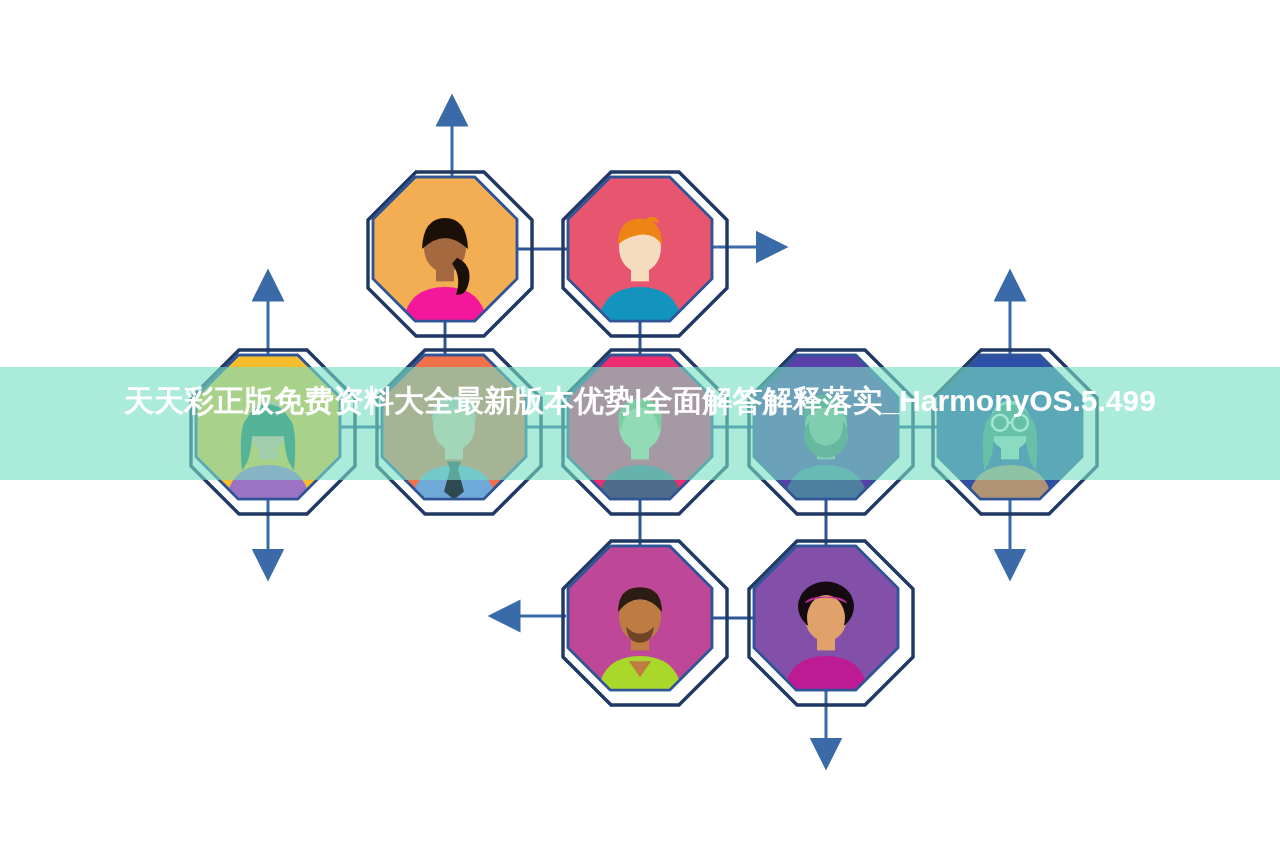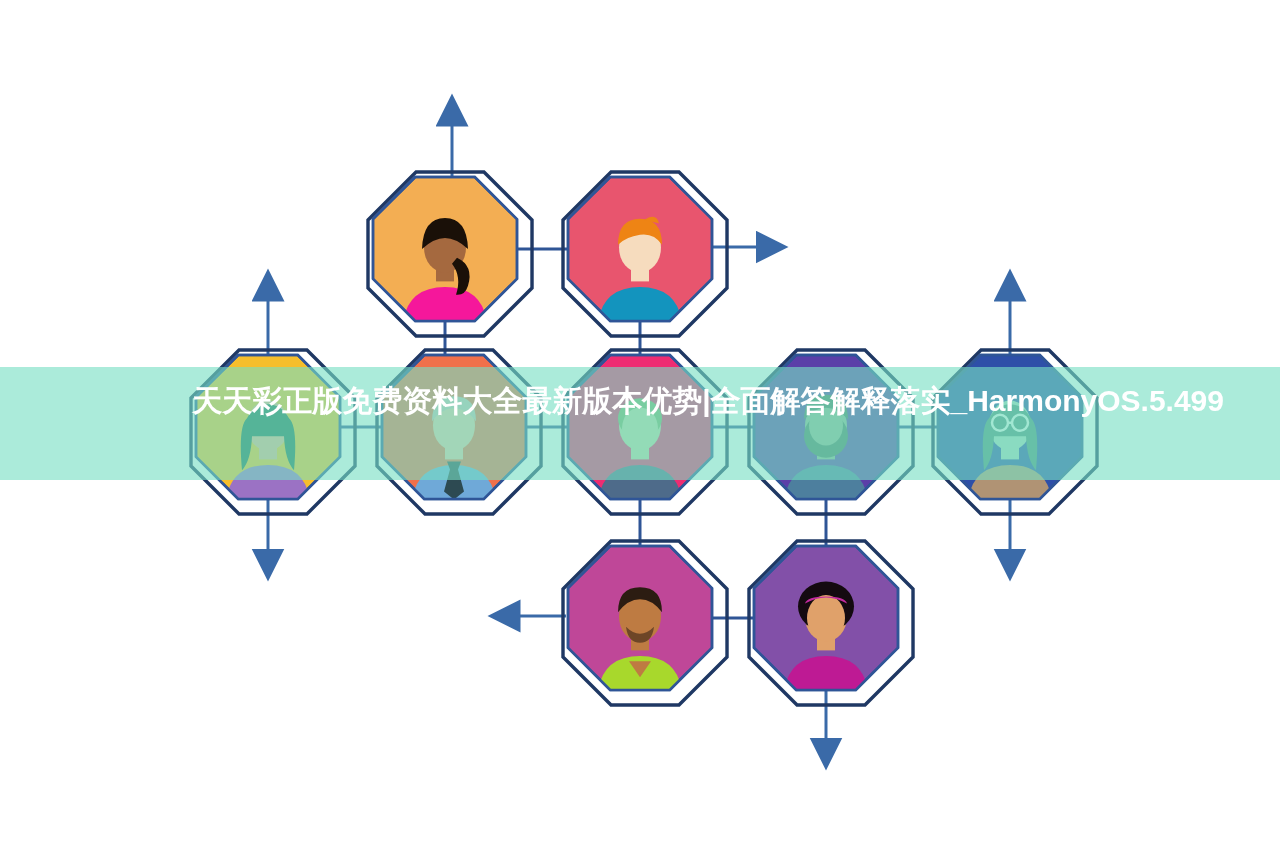--- a/index.html
+++ b/index.html
@@ -25,21 +25,21 @@
     position:absolute;
     left:0;top:378px;
     width:1280px;
     padding:0 56px;
     box-sizing:border-box;
     color:#ffffff;
     font-size:30px;
     font-weight:bold;
     line-height:45px;
     letter-spacing:0px;
-    text-align:right;
+    text-align:center;
     pointer-events:none;
     white-space:normal;
     word-break:break-all;
   }
 </style>
 </head>
 <body>
 
 <div id="stage">
 

